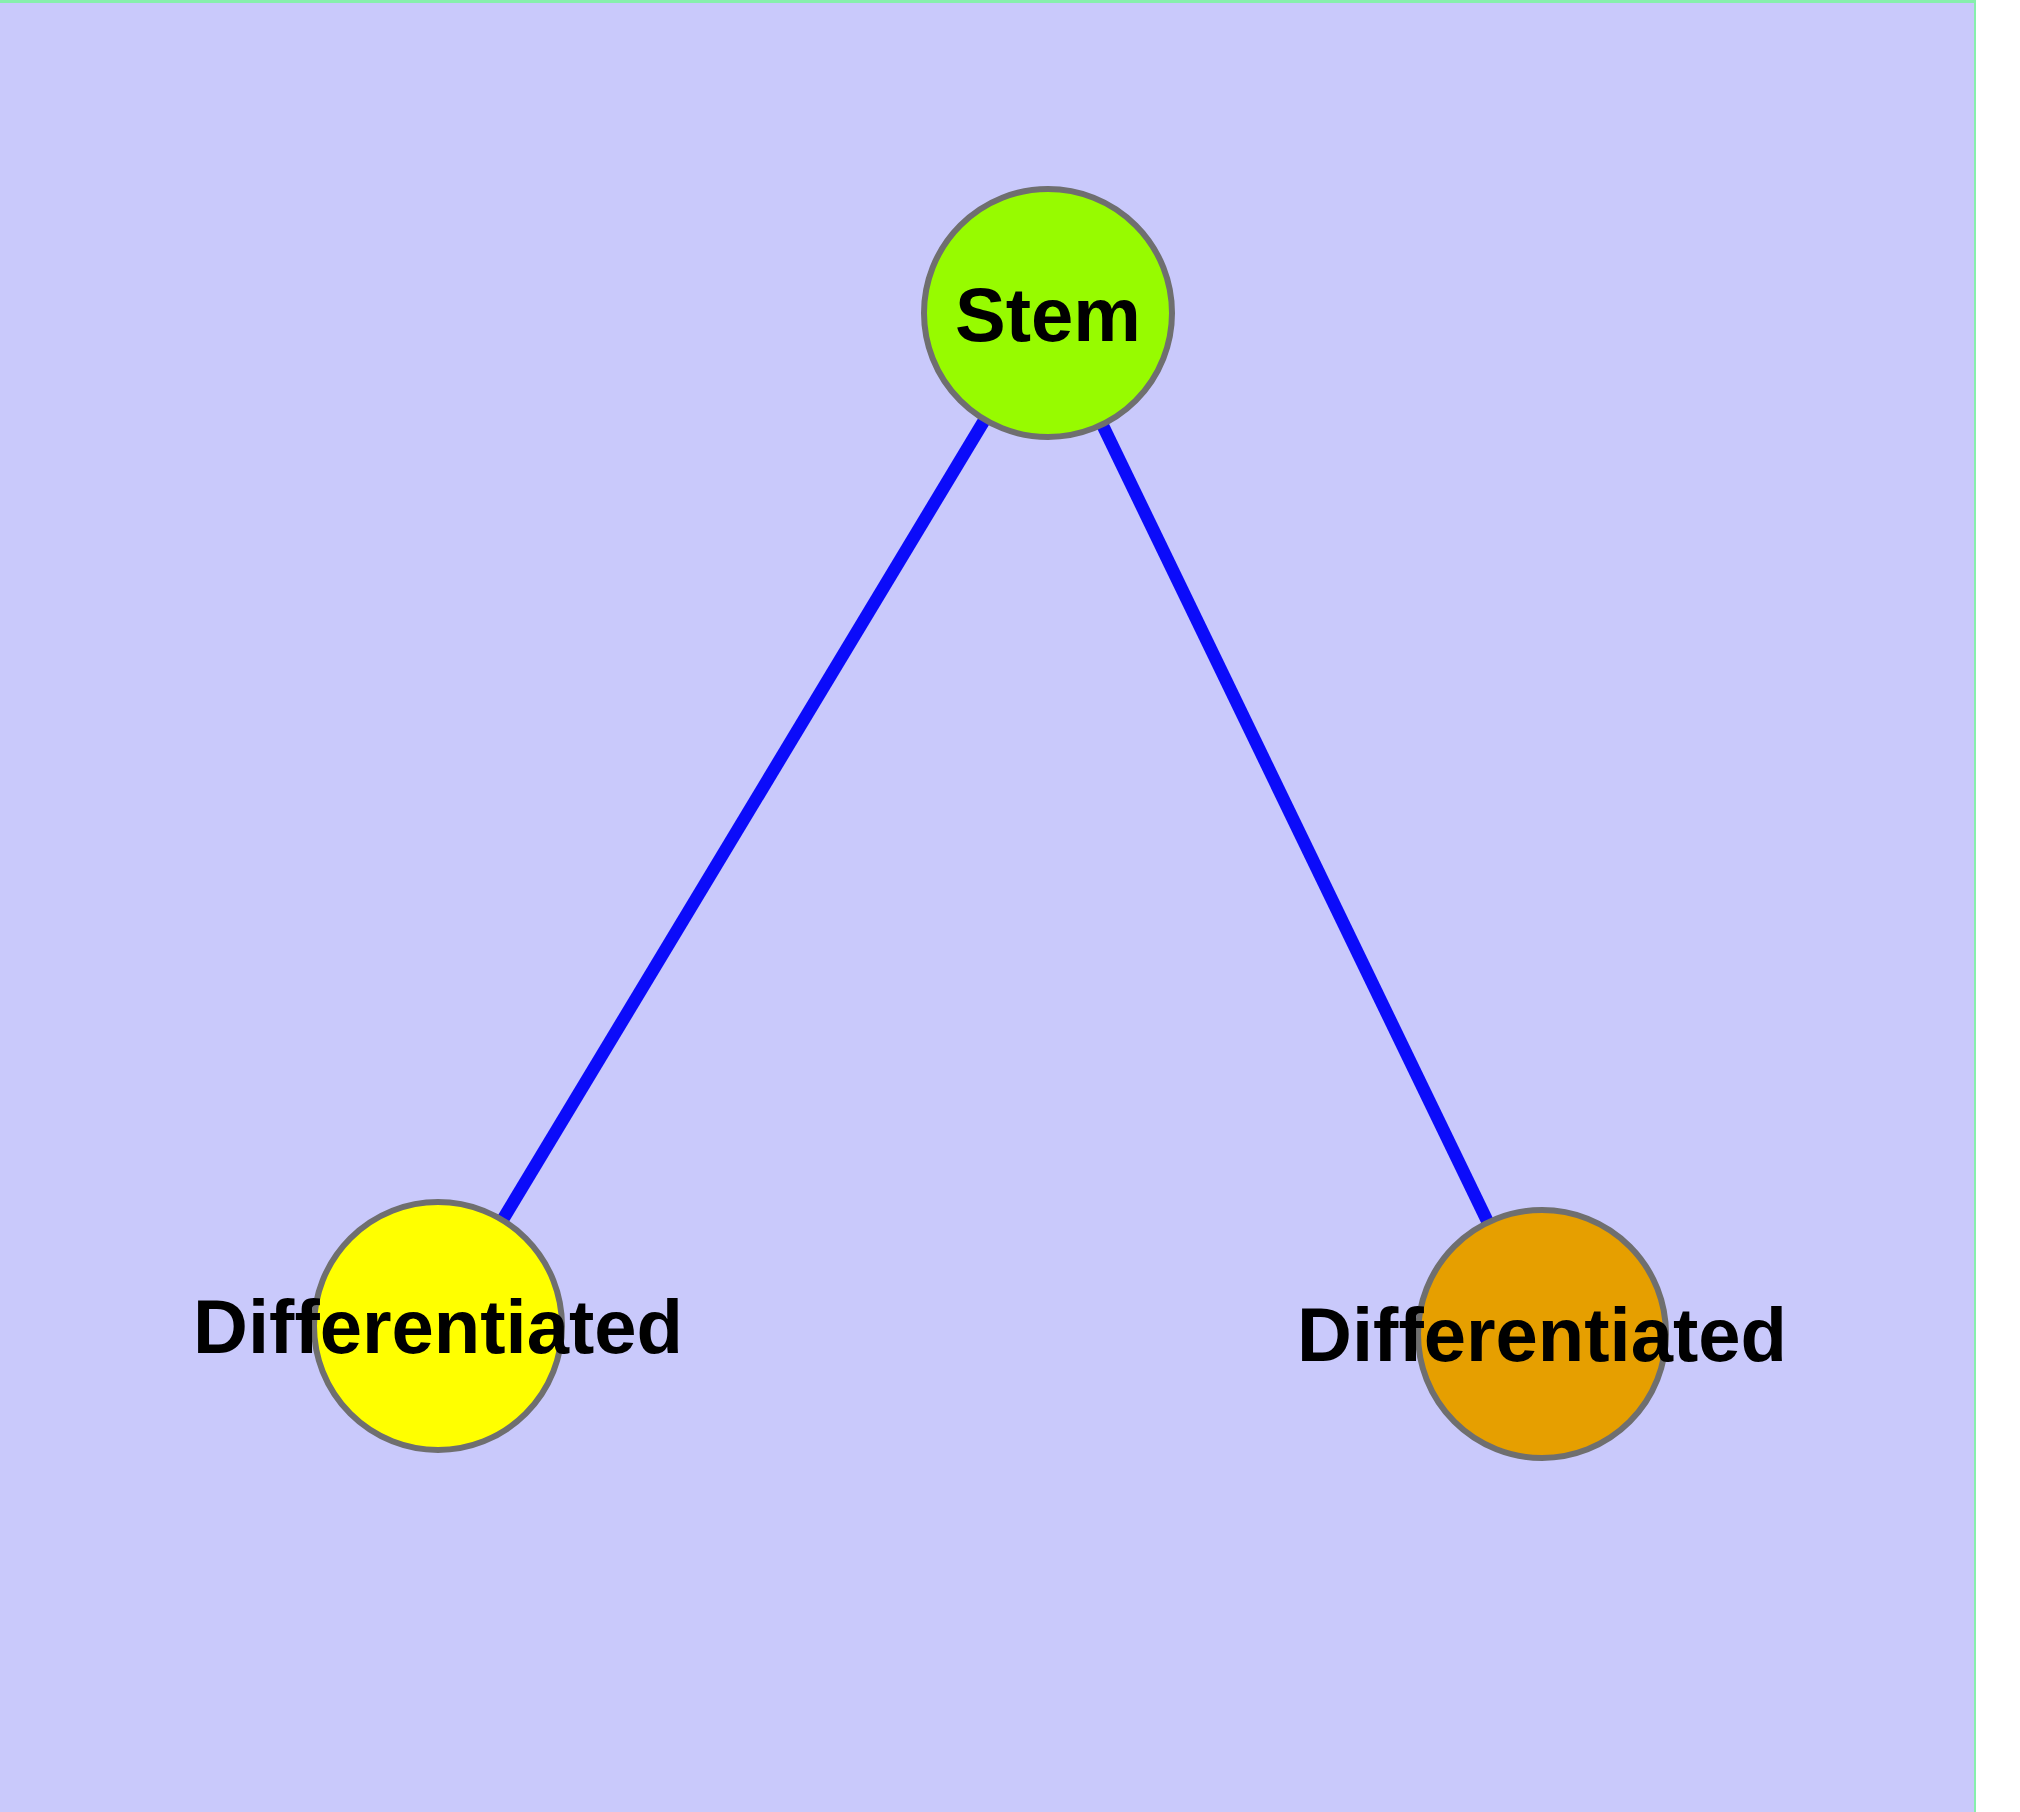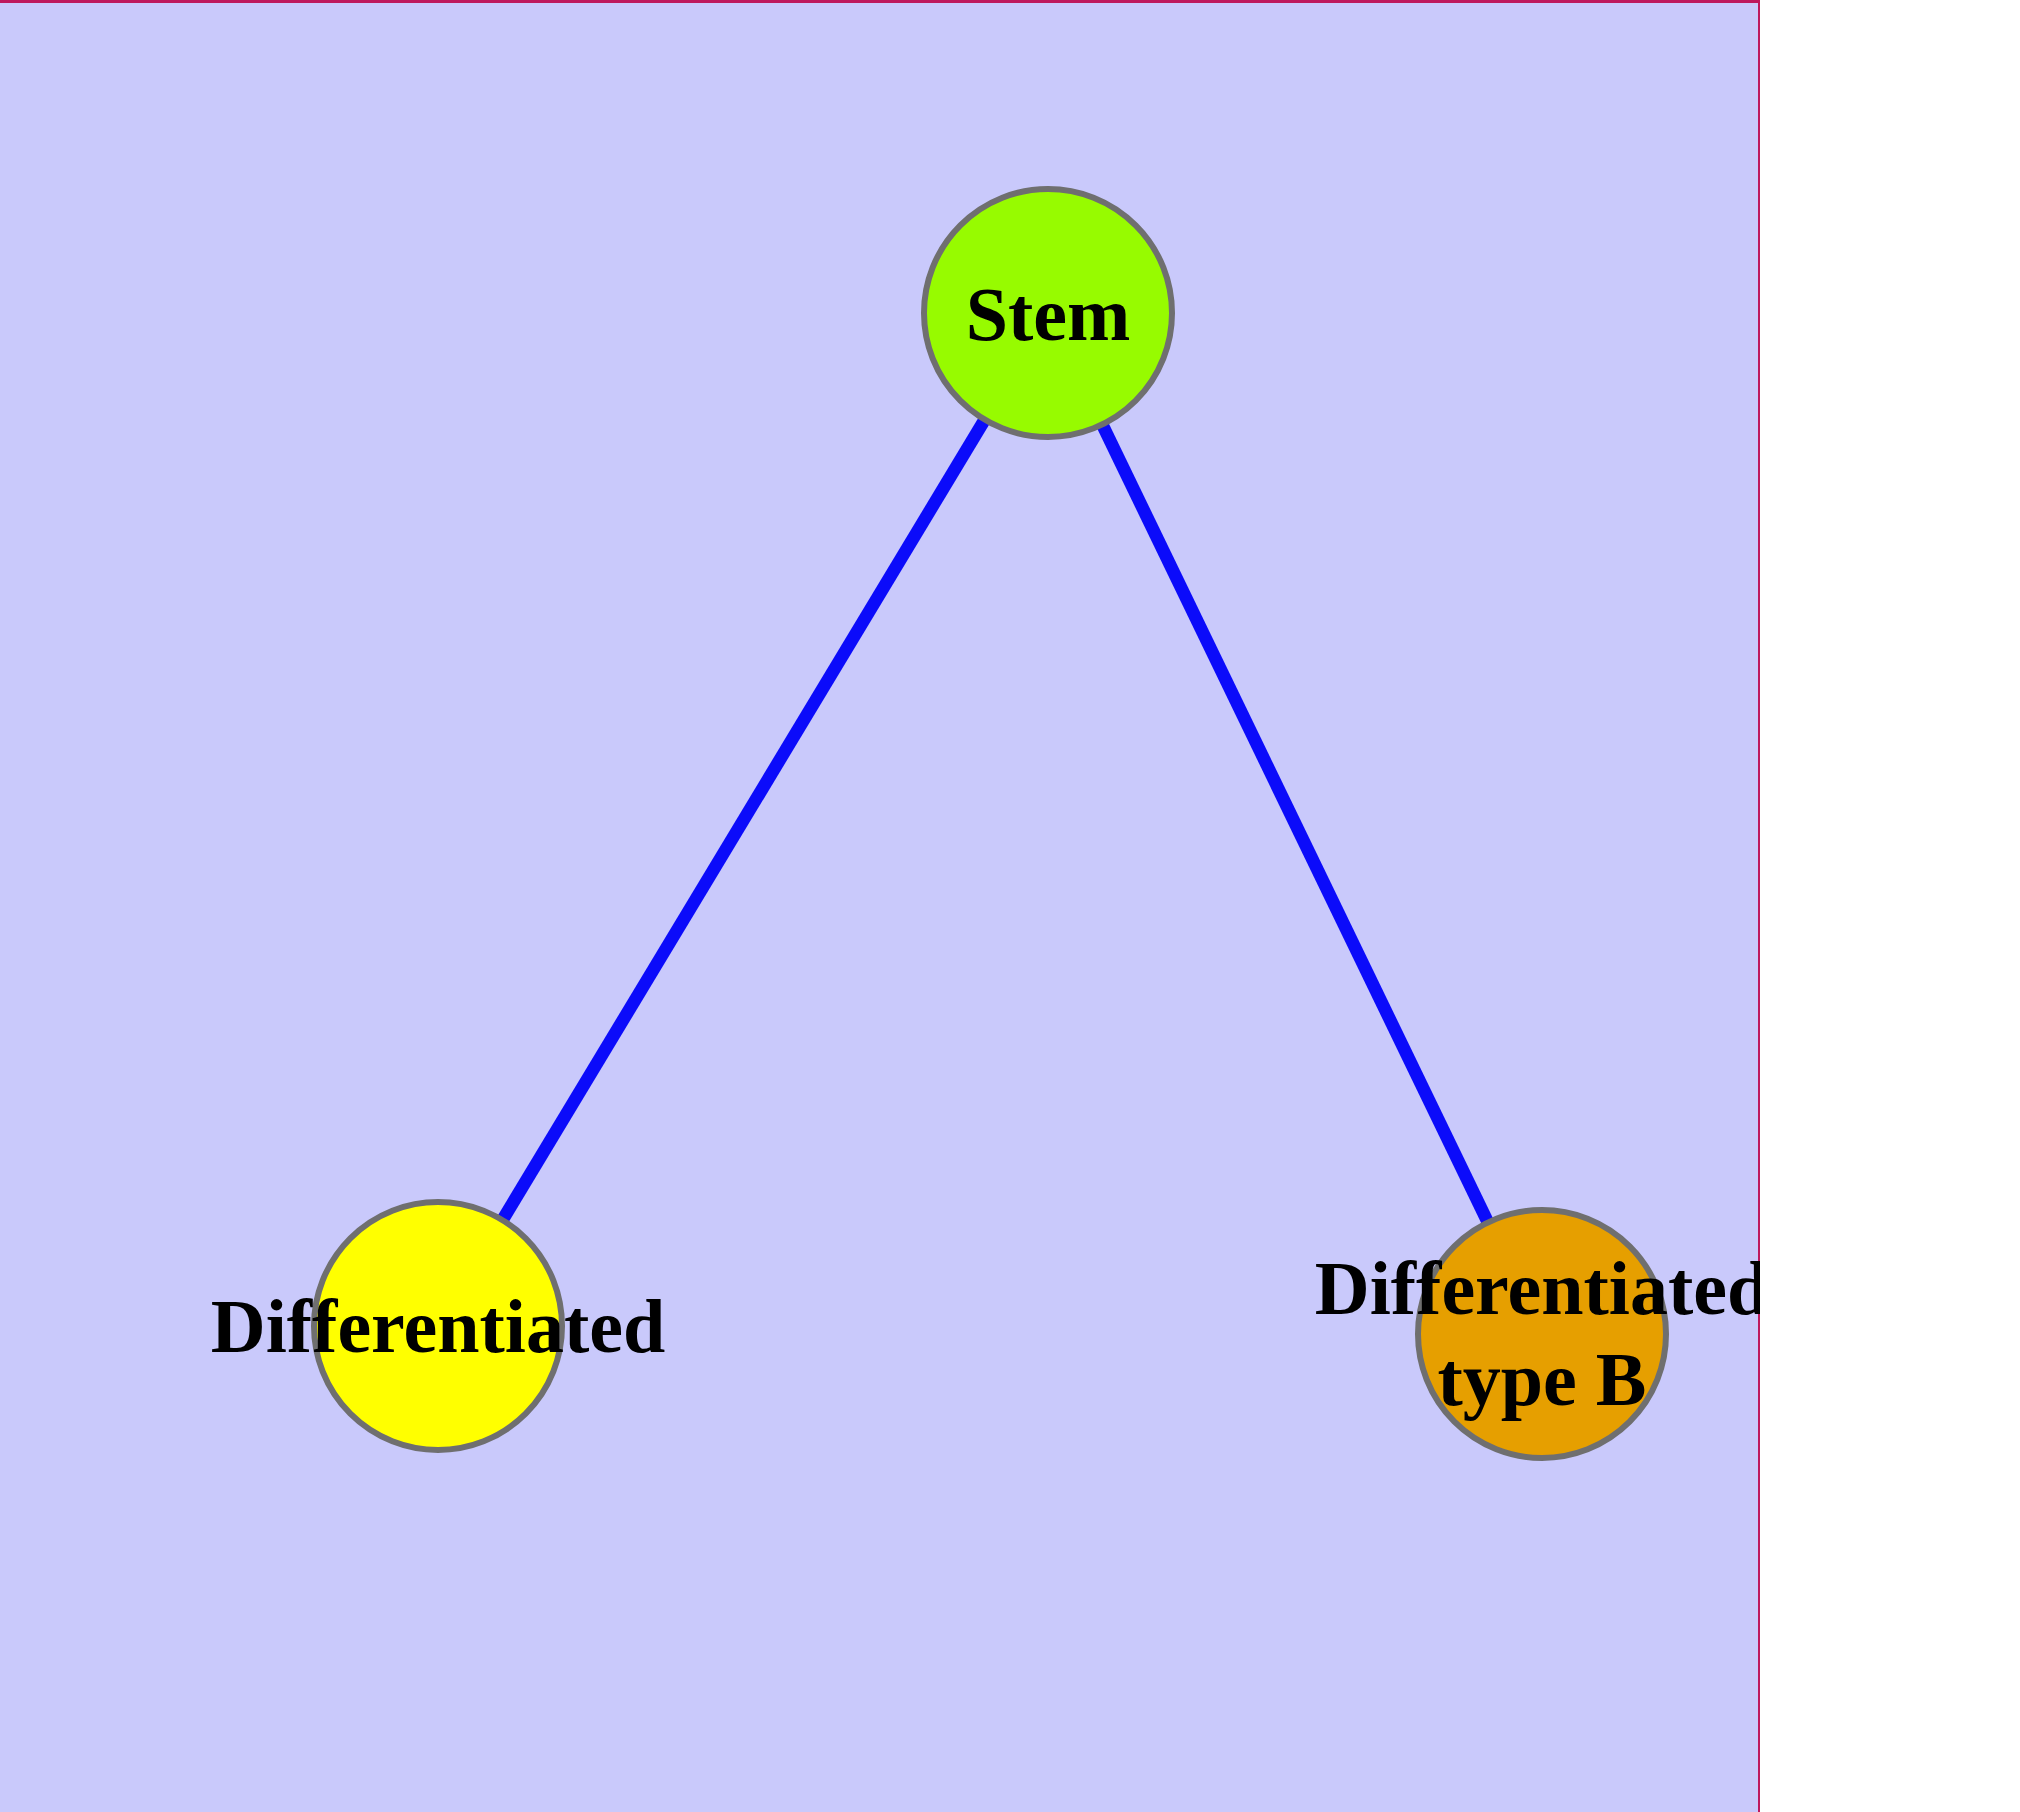--- a/index.html
+++ b/index.html
@@ -2,25 +2,25 @@
 <html style="font-size:13.6px"><head>
 <meta charset="utf-8">
 <style>
   html, body {
     margin: 0;
     padding: 0;
     background: #ffffff;
   }
   .stage {
     position: relative;
-    width: 1760px;
+    width: 1976px;
     height: 1812px;
-    background: #be185d;
+    background: #86efac;
     overflow: hidden;
-    font-family: Liberation Serif, serif;
+    font-family: Liberation Sans, sans-serif;
   }
   .panel {
     position: absolute;
     left: 0;
     top: 3.4px;
     right: 2.5px;
     bottom: 0;
   }
   .edges {
     position: absolute;
@@ -69,17 +69,16 @@
   <div class="label" style="left: 1048px; top: 314px; color: rgb(0, 0, 0);">
     <span class="line">Stem</span>
   </div>
 
   <div class="label" style="left: 438px; top: 1326px; color: rgb(0, 0, 0);">
     <span class="line">Differentiated</span>
   </div>
 
   <div class="label" style="left: 1542px; top: 1334px; color: rgb(0, 0, 0);">
     <span class="line">Differentiated</span>
-    <span class="line">type B</span>
   </div>
 
 </div>
 
 
 </body></html>

